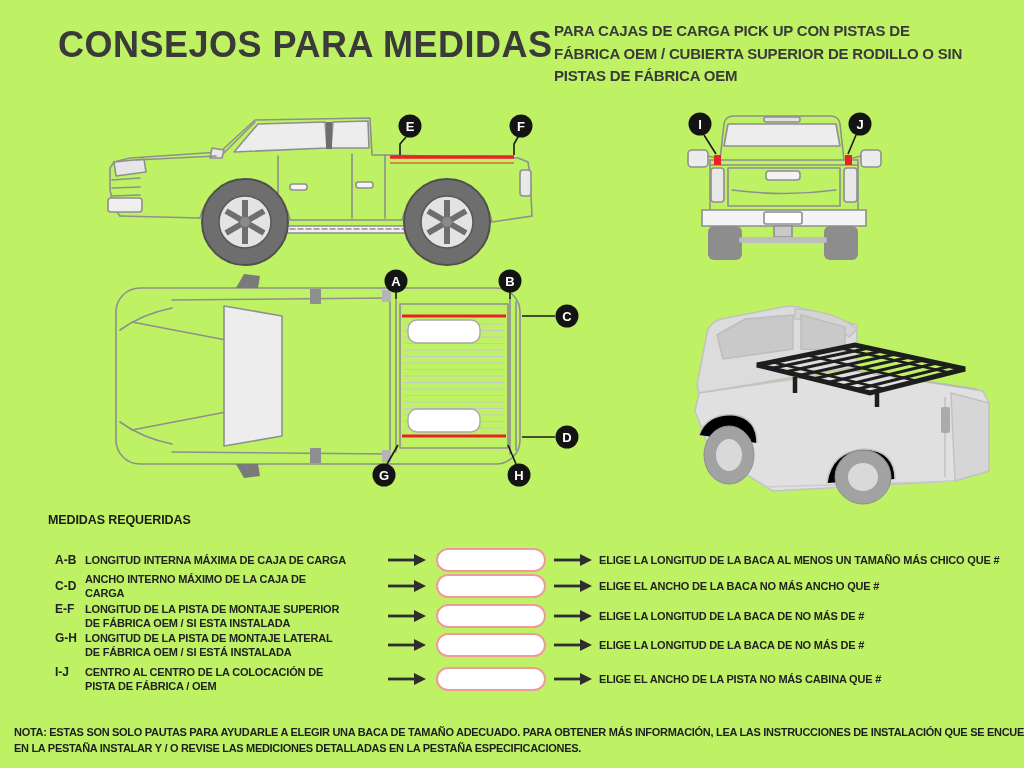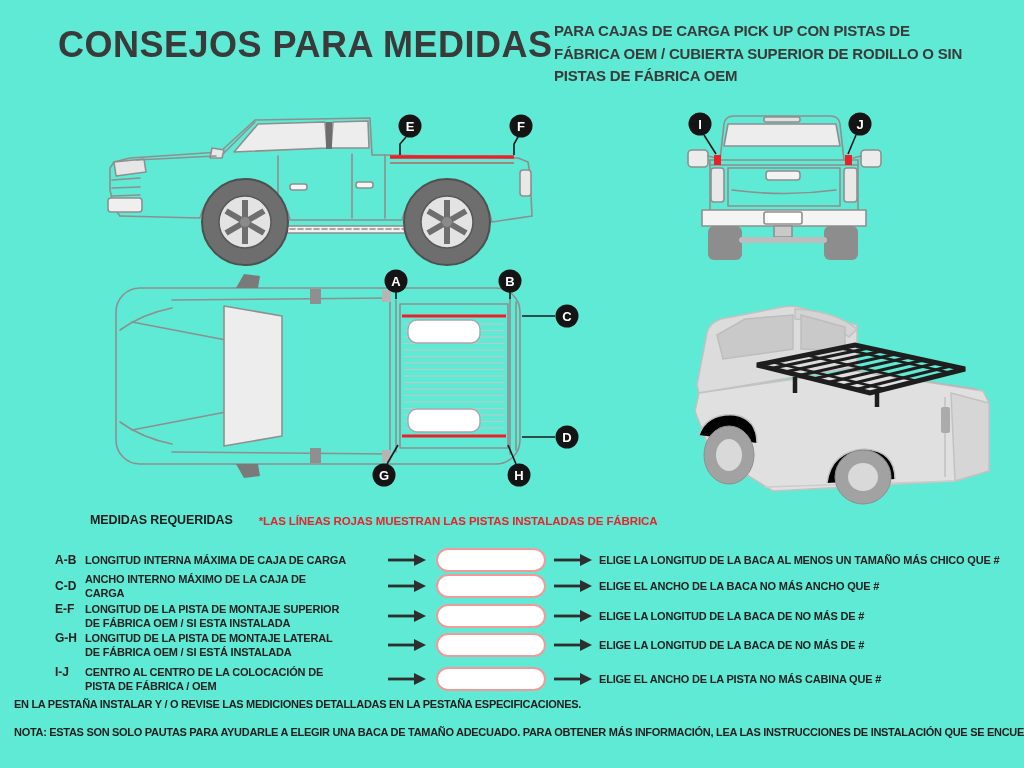--- a/index.html
+++ b/index.html
@@ -1,22 +1,22 @@
 <!DOCTYPE html>
 <html><head>
 <meta charset="utf-8">
 <style>
   html,body{margin:0;padding:0;background:#fff;}
-  .page{position:relative;width:1024px;height:768px;background:#5eead4;overflow:hidden;
+  .page{position:relative;width:1024px;height:768px;background:#bef264;overflow:hidden;
         font-family:"Liberation Sans",sans-serif;color:#2c2c2c;}
   .abs{position:absolute;}
   .ttl{left:58px;top:24px;font-size:36px;font-weight:bold;letter-spacing:.5px;color:#3a3a3a;white-space:nowrap;}
   .sub{left:546px;top:20px;width:414px;font-size:15px;font-weight:bold;line-height:22.5px;
        letter-spacing:-.2px;color:#3a3a3a;margin-left:8px;}
-  .mh-row{left:48px;top:513px;display:flex;align-items:flex-end;gap:26px;margin-left:42px;}
+  .mh-row{left:48px;top:513px;display:flex;align-items:center;gap:0;}
   .mh{font-size:12.5px;font-weight:bold;color:#1c1c1c;letter-spacing:-.1px;}
   .rnote{font-size:11.5px;font-weight:bold;color:#e8232d;letter-spacing:-.1px;}
   .mrow{position:absolute;left:0;right:0;display:flex;align-items:center;}
   .rowkey{margin-left:55px;width:30px;font-size:12px;font-weight:bold;color:#222;}
   .rowlabel{width:262px;font-size:11px;font-weight:bold;line-height:14px;letter-spacing:-.2px;color:#222;}
   .arr1{margin-left:41px;flex:none;}
   .pill{margin-left:10px;flex:none;width:110px;height:24px;border:2px solid #f09a9a;border-radius:13px;
         background:#fff;box-sizing:border-box;}
   .arr2{margin-left:8px;flex:none;}
   .result{margin-left:7px;font-size:11px;font-weight:bold;letter-spacing:-.2px;color:#222;white-space:nowrap;}
@@ -210,21 +210,20 @@
                  M183,97.5 L279,75 M197,101 L292,78 M211,104.5 L306,81"></path>
       </g>
       <g stroke-width="2.6">
         <path d="M127,77 L239,104 M161,70 L272,96 M195,63 L306,88"></path>
       </g>
     </g>
   </svg>
 
   <div class="abs mh-row">
     <span class="mh">MEDIDAS REQUERIDAS</span>
-    <span class="rnote">*LAS LÍNEAS ROJAS MUESTRAN LAS PISTAS INSTALADAS DE FÁBRICA</span>
   </div>
 
   <div class="mrow" style="top:572px;height:28px">
     <div class="rowkey">C-D</div>
     <div class="rowlabel">ANCHO INTERNO MÁXIMO DE LA CAJA DE CARGA</div>
     <svg class="arr1" width="38" height="14" viewBox="0 0 38 14">
       <line x1="0" y1="7" x2="27" y2="7" stroke="#2e2e2e" stroke-width="2.8"></line>
         <polygon points="26,1 38,7 26,13" fill="#2e2e2e"></polygon>
     </svg>
     <div class="pill"></div>
@@ -289,15 +288,15 @@
     </svg>
     <div class="pill"></div>
     <svg class="arr2" width="38" height="14" viewBox="0 0 38 14">
       <line x1="0" y1="7" x2="27" y2="7" stroke="#2e2e2e" stroke-width="2.8"></line>
         <polygon points="26,1 38,7 26,13" fill="#2e2e2e"></polygon>
     </svg>
     <div class="result">ELIGE EL ANCHO DE LA PISTA NO MÁS CABINA QUE #</div>
   </div>
 
   <div class="abs foot" style="top:726px">NOTA: ESTAS SON SOLO PAUTAS PARA AYUDARLE A ELEGIR UNA BACA DE TAMAÑO ADECUADO. PARA OBTENER MÁS INFORMACIÓN, LEA LAS INSTRUCCIONES DE INSTALACIÓN QUE SE ENCUENTRAN</div>
-  <div class="abs foot" style="top:698px">EN LA PESTAÑA INSTALAR Y / O REVISE LAS MEDICIONES DETALLADAS EN LA PESTAÑA ESPECIFICACIONES.</div>
+  <div class="abs foot" style="top:742px">EN LA PESTAÑA INSTALAR Y / O REVISE LAS MEDICIONES DETALLADAS EN LA PESTAÑA ESPECIFICACIONES.</div>
 
 </div>
 
 </body></html>

